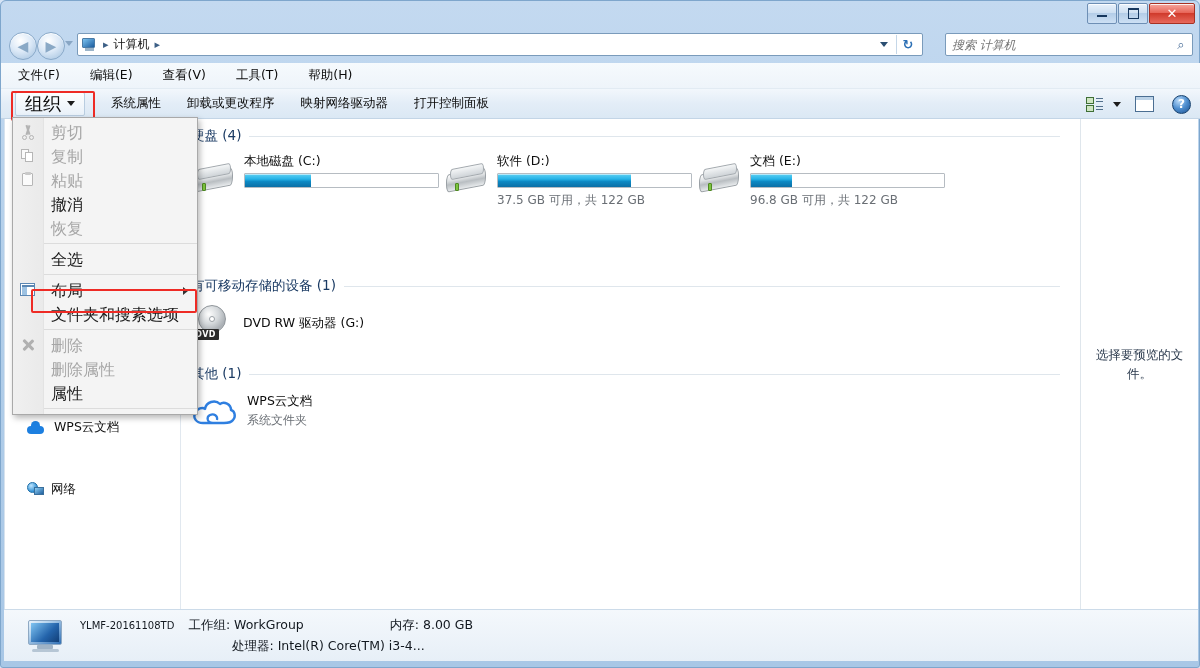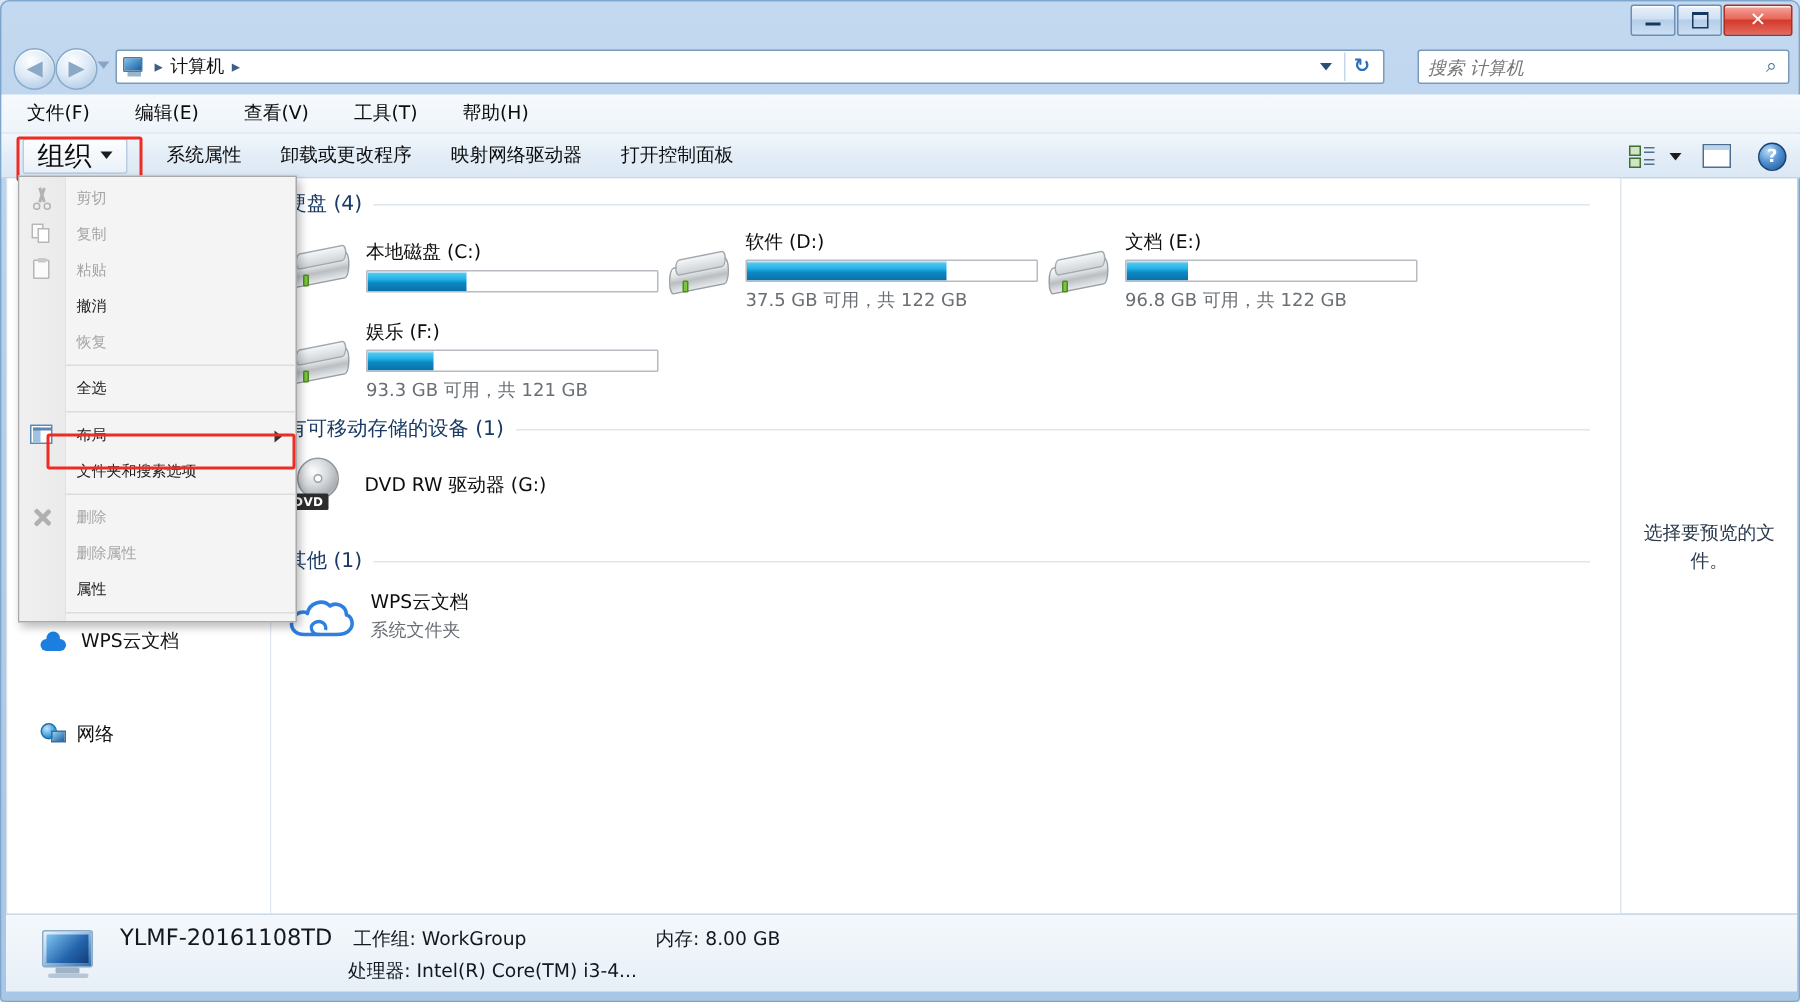--- a/index.html
+++ b/index.html
@@ -164,21 +164,21 @@
     background:linear-gradient(to bottom right,#8fd0f5,#1f5f9e);border:1px solid #3a6f9c;box-sizing:border-box;}
   #content{
     flex:1;position:relative;overflow:hidden;background:#fff;
   }
   .group-head{
     position:absolute;display:flex;align-items:center;gap:8px;width:calc(100% - 30px);left:10px;
   }
   .group-head .gtitle{font-size:13.5px;color:#1a3a63;white-space:nowrap;}
   .group-head .gline{flex:1;height:1px;background:#dfe6ec;}
   .drive{
-    position:absolute;display:flex;align-items:center;gap:9px;
+    position:absolute;display:flex;align-items:flex-start;gap:9px;
   }
   .drive-ic{
     width:44px;height:40px;position:relative;flex:0 0 44px;margin-top:8px;
   }
   .drive-ic .bodyd{
     position:absolute;left:2px;top:10px;width:40px;height:18px;
     background:linear-gradient(to bottom,#fdfdfd 0%,#dfe2e4 35%,#b9bec2 60%,#e7eaec 100%);
     border:1px solid #9aa0a5;border-radius:3px/8px;
     transform:skewY(-11deg);box-sizing:border-box;
   }
@@ -247,37 +247,37 @@
   #det-icon .scr{
     position:absolute;left:5px;top:4px;width:28px;height:19px;
     background:linear-gradient(135deg,#7fc4f2 0%,#2464ab 60%,#123f77 100%);
   }
   #det-icon .stand{position:absolute;left:11px;top:26px;width:16px;height:4px;background:#9fb3c6;border-radius:1px;}
   #det-icon .base{position:absolute;left:6px;top:30px;width:27px;height:3px;background:#b6c6d5;border-radius:2px;}
   .det-col{display:flex;flex-direction:column;justify-content:center;}
   .det-line{display:flex;align-items:baseline;}
   .det-txt{font-size:12.5px;color:#12181f;}
   .det-txt.sub{font-size:12.5px;color:#12181f;}
-  #det-name{font-size:15px;color:#12181f;margin-right:14px;}
+  #det-name{font-size:10px;color:#12181f;margin-right:14px;}
   #det-mem{font-size:12.5px;color:#12181f;}
   
   #dropdown{
     position:absolute;left:11px;top:116px;width:186px;
     background:#f4f4f4;border:1px solid #a9a9a9;
     box-shadow:2px 3px 6px rgba(0,0,0,.28);
     z-index:50;padding:2px 0;box-sizing:border-box;
   }
   #dropdown .strip{
     position:absolute;left:0;top:0;width:30px;bottom:0;
     background:linear-gradient(to right,#f0f0f0,#eaeaea);
     border-right:1px solid #e3e3e3;
   }
   .mi{
-    position:relative;height:24px;display:flex;align-items:center;
-    padding-left:38px;font-size:10px;color:#1b1b1b;z-index:2;box-sizing:border-box;
+    position:relative;height:24px;display:flex;align-items:flex-end;
+    padding-left:38px;font-size:16px;color:#1b1b1b;z-index:2;box-sizing:border-box;
   }
   .mi.disabled{color:#a6a6a6;}
   .mi .ico{position:absolute;left:7px;top:4px;width:16px;height:16px;}
   .mi .sub-arrow{
     position:absolute;right:9px;top:9px;width:0;height:0;
     border-top:4px solid transparent;border-bottom:4px solid transparent;border-left:5px solid #333;
   }
   .sep{height:1px;background:#dcdcdc;margin:3px 0 3px 31px;position:relative;z-index:2;}
   #menu-hl{
     position:absolute;left:30px;top:288px;width:166px;height:24px;
@@ -465,34 +465,20 @@
         </div>
         <div class="drive-txt">
           <div class="drive-name">文档 (E:)</div>
           <div class="bar-outer">
             <div class="bar-fill" id="bar2" style="width: 21%;"></div>
           </div>
           <div class="drive-free">96.8 GB 可用，共 122 GB</div>
         </div>
       </div>
 
-      <div class="drive" style="left:10px;top:94px;width:250px">
-        <div class="drive-ic">
-          <div class="bodyd"></div>
-            <div class="topd"></div>
-            <div class="led"></div>
-        </div>
-        <div class="drive-txt">
-          <div class="drive-name">娱乐 (F:)</div>
-          <div class="bar-outer">
-            <div class="bar-fill" id="bar3" style="width: 23%;"></div>
-          </div>
-          <div class="drive-free">93.3 GB 可用，共 121 GB</div>
-        </div>
-      </div>
 
       <div class="group-head" style="top:158px">
         <span class="gtitle">有可移动存储的设备 (1)</span>
         <span class="gline"></span>
       </div>
 
       <div class="dvd" style="left:10px;top:186px">
         <div class="dvd-ic">
           <div class="disc"></div>
             <div class="hole"></div>

